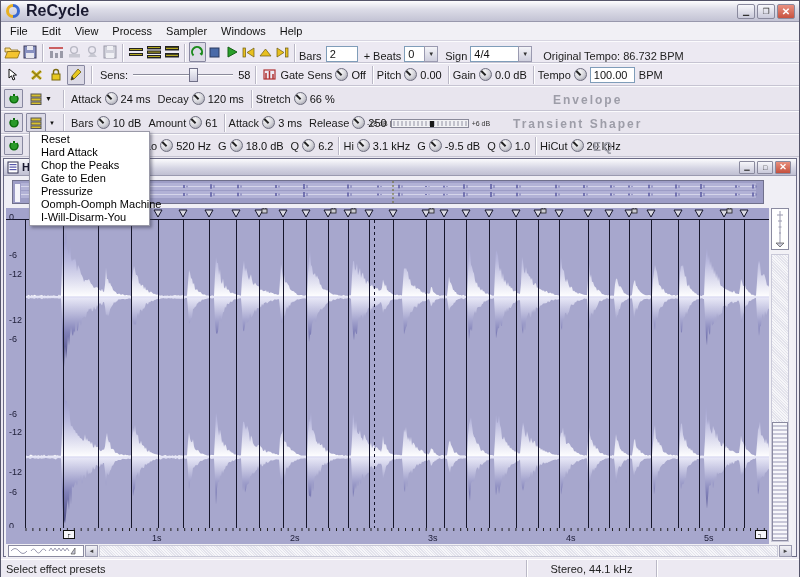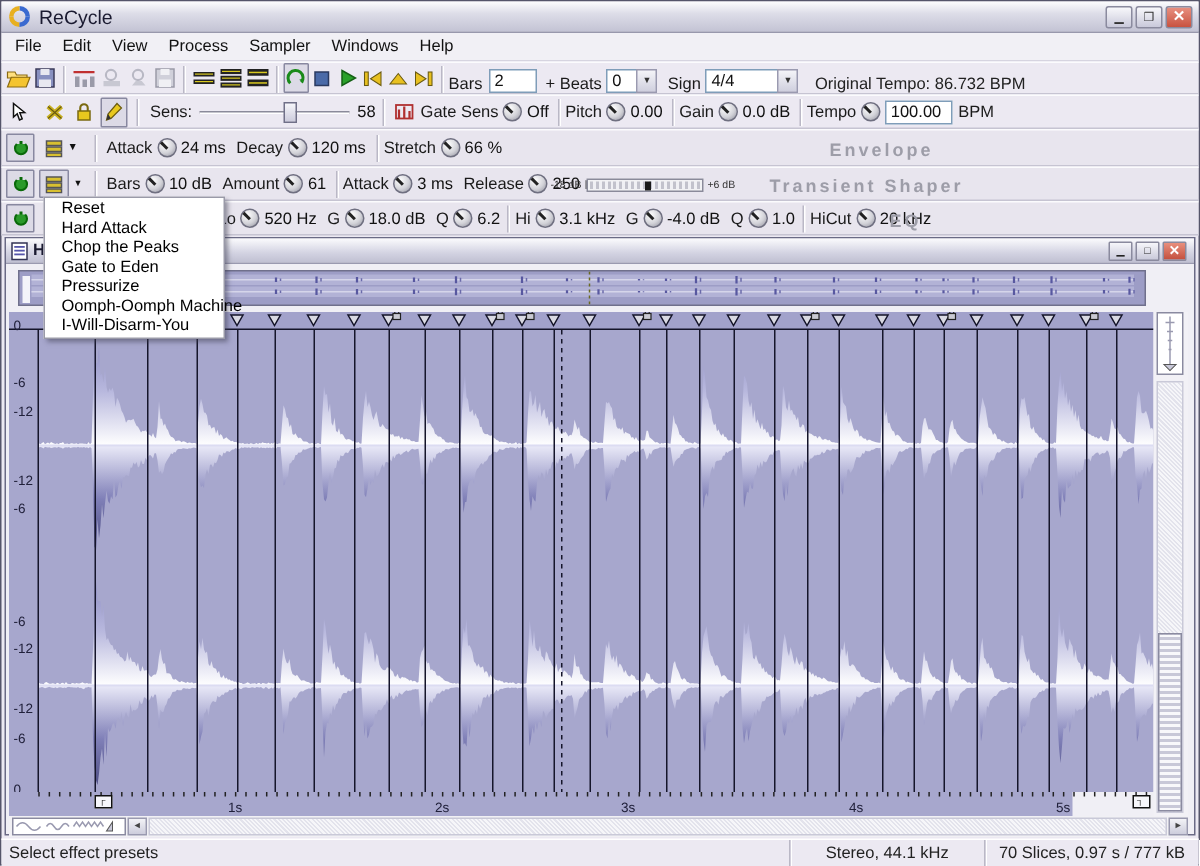--- a/index.html
+++ b/index.html
@@ -1,21 +1,21 @@
 <!DOCTYPE html>
 <html><head>
 <meta charset="utf-8">
 <style>
 *{margin:0;padding:0;box-sizing:border-box}
 html,body{width:800px;height:577px;overflow:hidden}
 body{font-family:"Liberation Sans",sans-serif;font-size:11px;color:#111;background:#9a98a8}
 #app{position:absolute;inset:0;background:#ece9f2;border:1px solid #55556a}
 .abs{position:absolute}
 #titlebar{left:0;top:0;right:0;height:21px;background:linear-gradient(180deg,#fdfdfe 0%,#dddde8 40%,#c3c3d4 100%);border-bottom:1px solid #9898ac;display:flex;align-items:center;padding:0 4px}
-#titlebar .title{font-weight:normal;font-size:13px;margin-left:5px;color:#1a1a30}
+#titlebar .title{font-weight:bold;font-size:16px;margin-left:5px;color:#1a1a30}
 .winbtns{margin-left:auto;display:flex;gap:2px}
 .winbtn{width:18px;height:15px;border:1px solid #8a8a9e;border-radius:2px;background:linear-gradient(180deg,#f8f8fb,#c9c9da);display:flex;align-items:center;justify-content:center;font-size:8px;color:#333}
 .winbtn.close{background:linear-gradient(180deg,#e89080,#c85340);color:#fff;font-weight:bold;font-size:10px}
 #menubar{left:0;top:21px;right:0;height:19px;background:#f1f0f5;border-bottom:1px solid #d6d4e0;display:flex;align-items:center;padding-left:2px}
 #menubar .mitem{padding:2px 7px}
 #tb1{left:0;top:40px;right:0;height:22px;display:flex;align-items:flex-end;padding-left:2px;background:#ece9f2}
 #tb2{left:0;top:62px;right:0;height:23px;display:flex;align-items:center;padding-left:2px;background:#ece9f2}
 .row{border-top:1px solid #fbfbfd;border-bottom:1px solid #c6c4d2}
 .fxrow{left:0;right:0;height:25px;display:flex;align-items:center;padding-left:3px;background:#e8e5ee}
 .tbtn{width:18px;height:20px;display:flex;align-items:center;justify-content:center;flex:0 0 auto}
@@ -36,21 +36,21 @@
 .slider .thumb{position:absolute;top:1px;width:9px;height:14px;background:linear-gradient(180deg,#f6f6fa,#cccbdc);border:1px solid #707088}
 #doc{left:2px;top:157px;width:794px;height:399px;background:#f0eff5;border:1px solid #6a6a85}
 #doctitle{left:0;top:0;right:0;height:17px;background:linear-gradient(180deg,#fbfbfd,#d3d3e2 60%,#c0c0d2);border-bottom:1px solid #9a9ab0;display:flex;align-items:center;padding:0 3px}
 #doctitle .dbtns{margin-left:auto;display:flex;gap:2px;padding-right:2px}
 .dbtn{width:16px;height:13px;border:1px solid #8a8a9e;border-radius:1px;background:linear-gradient(180deg,#f6f6fa,#c9c9da);display:flex;align-items:center;justify-content:center;font-size:7px;color:#222}
 .dbtn.close{background:linear-gradient(180deg,#e88f7d,#c4503e);color:#fff;font-weight:bold;font-size:9px}
 #overview{left:8px;top:21px;width:752px;height:24px;background:#9d9dc6;border:1px solid #70708c}
 #ovmark{left:2px;top:3px;width:5px;height:18px;background:#f4f4fa}
 #markerstrip{left:2px;top:49px;width:763px;height:12px;background:#a2a2cb;border-bottom:1px solid #15152a}
 #wave{left:2px;top:61px;width:763px;height:308px;background:#a7a7cd}
-#truler{left:2px;top:369px;width:709px;height:16px;background:#a7a7cd}
+#truler{left:2px;top:369px;width:763px;height:16px;background:#a7a7cd}
 #hscrollrow{left:2px;top:385px;width:786px;height:14px;background:#f1f0f4;display:flex;align-items:center}
 #rightstrip{left:765px;top:49px;width:23px;height:336px;background:#f2f1f6}
 .dblabel{position:absolute;left:3px;color:#20203a;font-size:9px}
 .timelabel{position:absolute;top:5px;color:#20203a;font-size:9px}
 .locator{position:absolute;top:2px;width:12px;height:9px;background:#f6f6fa;border:1px solid #111;font-size:6px;line-height:6px;padding-left:2px;color:#111}
 #hzoom{width:76px;height:12px;background:#fff;border:1px solid #8a8aa0;margin-left:2px;position:relative;flex:0 0 auto}
 .sqbtn{width:13px;height:12px;border:1px solid #9a9ab0;background:linear-gradient(180deg,#f2f2f6,#cdcddc);margin-left:1px;display:flex;align-items:center;justify-content:center;font-size:6px;color:#444;flex:0 0 auto}
 #htrack{flex:1;height:12px;margin-left:1px;background:repeating-linear-gradient(45deg,#f6f6f9 0,#f6f6f9 1px,#e3e3ec 1px,#e3e3ec 2px);border:1px solid #c9c9d8}
 #vzoom{position:absolute;left:2px;top:0px;width:18px;height:42px;background:#fff;border:1px solid #8a8aa0}
 #vtrack{position:absolute;left:2px;top:46px;width:18px;height:288px;background:repeating-linear-gradient(45deg,#f6f6f9 0,#f6f6f9 1px,#e3e3ec 1px,#e3e3ec 2px);border:1px solid #c9c9d8}
@@ -398,21 +398,21 @@
     <div class="vsep" style="margin-left:5px"></div>
     <span class="lbl">Hi</span>
     <div class="knob">
         <i></i>
       </div>
     <span class="val">3.1 kHz</span>
     <span class="lbl ml">G</span>
     <div class="knob">
         <i></i>
       </div>
-    <span class="val">-4.0 dB</span>
+    <span class="val">-9.5 dB</span>
     <span class="lbl ml">Q</span>
     <div class="knob">
         <i></i>
       </div>
     <span class="val">1.0</span>
     <div class="vsep" style="margin-left:5px"></div>
     <span class="lbl">HiCut</span>
     <div class="knob">
         <i></i>
       </div>
@@ -774,21 +774,21 @@
           <line x1="730.6999999999986" y1="0" x2="730.6999999999986" y2="3" stroke="#222" stroke-width="1"></line>
           <line x1="737.5999999999985" y1="0" x2="737.5999999999985" y2="3" stroke="#222" stroke-width="1"></line>
           <line x1="744.4999999999985" y1="0" x2="744.4999999999985" y2="3" stroke="#222" stroke-width="1"></line>
           <line x1="751.3999999999985" y1="0" x2="751.3999999999985" y2="3" stroke="#222" stroke-width="1"></line>
           <line x1="758.2999999999985" y1="0" x2="758.2999999999985" y2="3" stroke="#222" stroke-width="1"></line>
         </svg>
       <div class="locator" style="left:57px">┌</div>
       <div class="locator" style="left:749px">┐</div>
     <span class="timelabel" style="left: 146px;">1s</span>
         <span class="timelabel" style="left: 284px;">2s</span>
-        <span class="timelabel" style="left: 408px;">3s</span>
+        <span class="timelabel" style="left: 422px;">3s</span>
         <span class="timelabel" style="left: 560px;">4s</span>
         <span class="timelabel" style="left: 698px;">5s</span>
       </div>
     <div id="hscrollrow" class="abs">
       <div id="hzoom">
         <svg width="74" height="10" viewBox="0 0 74 10">
           <path d="M2 5 q4 -5 8 0 q4 5 8 0 M22 5 q2.5 -4 5 0 q2.5 4 5 0 q2.5 -4 5 0 M40 5 l2 -3 l2 3 l2 -3 l2 3 l2 -3 l2 3 l2 -3 l2 3 l2 -3 l2 3" stroke="#9a9ab0" fill="none"></path>
           <path d="M62 8 l4 -6 l0 6 z" fill="#c8c8d8" stroke="#555" stroke-width="0.7"></path>
         </svg>
       </div>
@@ -805,21 +805,20 @@
       </div>
       <div id="vtrack">
         <div id="vthumb"></div>
       </div>
     </div>
   </div>
 
   <div id="status" class="abs">
     <div class="pane" style="width:526px">Select effect presets</div>
     <div class="pane" style="width:130px;justify-content:center">Stereo, 44.1 kHz</div>
-    <div class="pane" style="flex:1;justify-content:center;border-right:none">70 Slices, 0.97 s / 777 kB</div>
   </div>
 
   <div id="popup" class="abs">
       <div class="pitem">Reset</div>
       <div class="pitem">Hard Attack</div>
       <div class="pitem">Chop the Peaks</div>
       <div class="pitem">Gate to Eden</div>
       <div class="pitem">Pressurize</div>
       <div class="pitem">Oomph-Oomph Machine</div>
       <div class="pitem">I-Will-Disarm-You</div>

